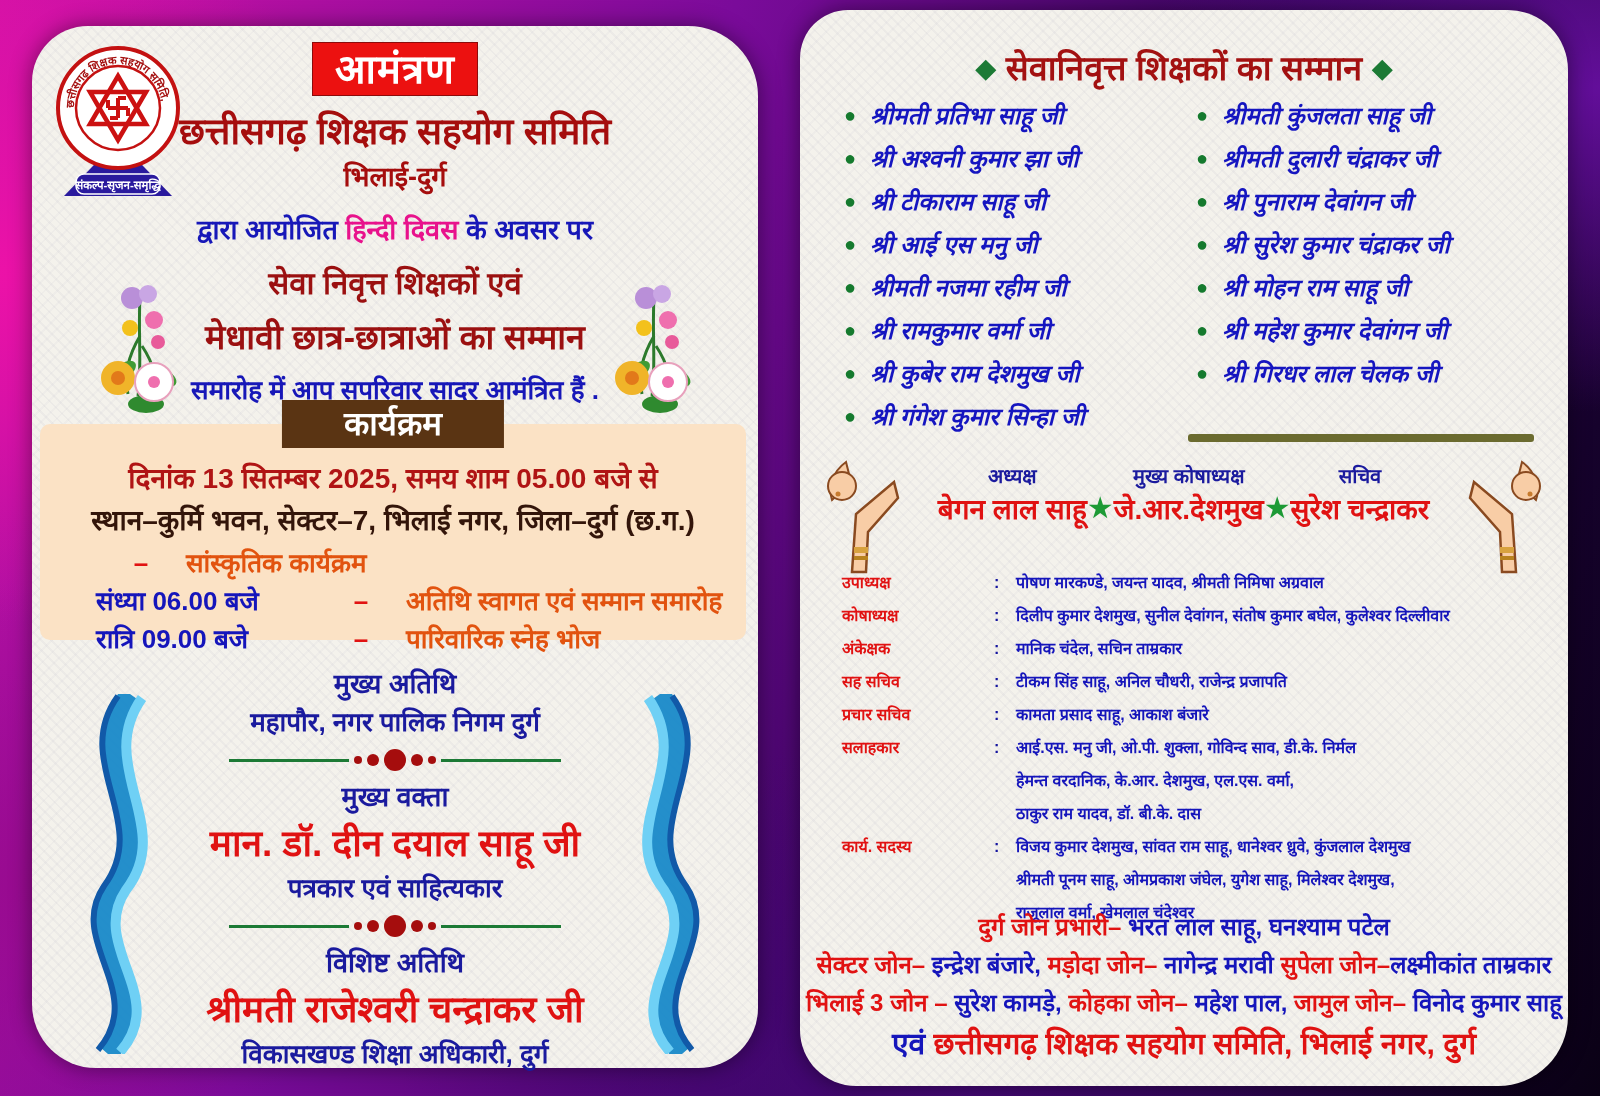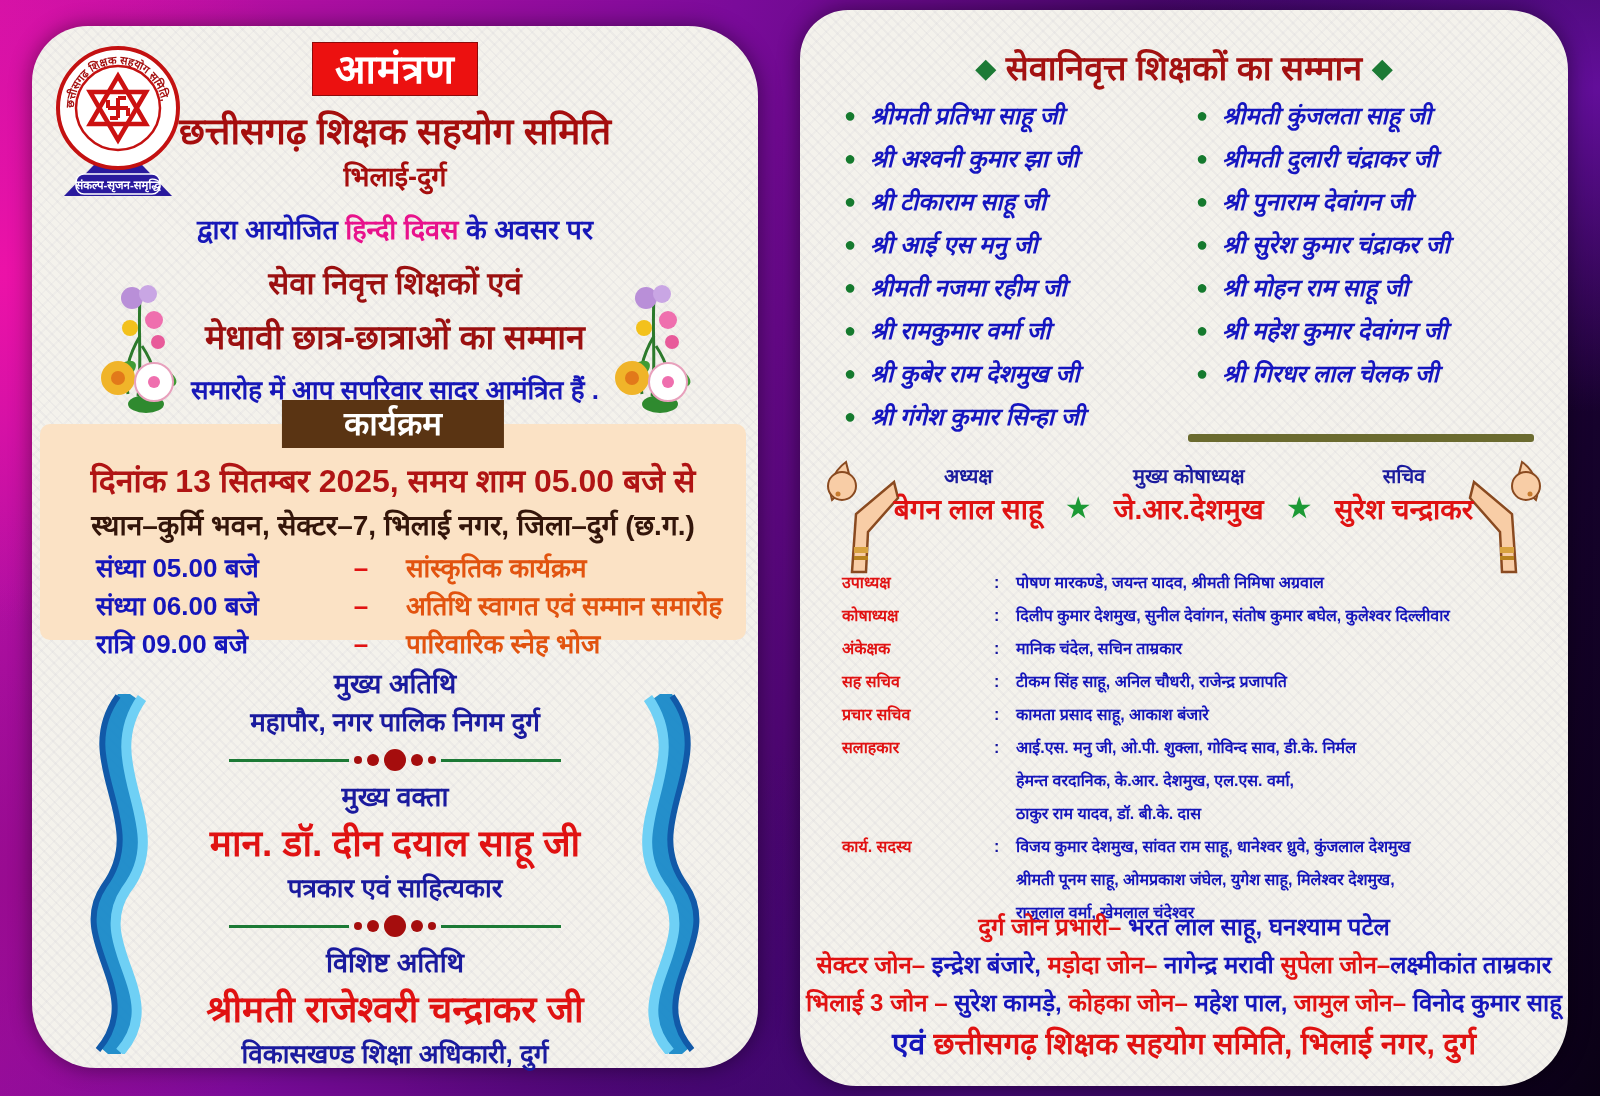--- a/index.html
+++ b/index.html
@@ -38,21 +38,21 @@
   .flower{position:absolute;width:104px;height:148px;}
   #flower-left{left:56px;top:250px;}
   #flower-right{right:52px;top:250px;}
 
   .lp-program{position:absolute;top:398px;left:8px;right:12px;height:216px;background:#fbe2c5;
               border-radius:10px;}
   .prog-title{position:absolute;top:-24px;left:50%;transform:translateX(-50%);
               background:#5a3413;color:#fff;font-size:33px;font-weight:bold;line-height:48px;
               padding:0 62px;}
   .prog-body{padding-top:34px;text-align:center;}
-  .prog-date{font-size:32px;font-weight:bold;color:#b01414;}
+  .prog-date{font-size:28px;font-weight:bold;color:#b01414;}
   .prog-venue{font-size:28px;font-weight:bold;color:#33150a;margin-top:4px;}
   .prog-items{margin-top:6px;}
   .prog-row{display:flex;font-size:26px;font-weight:bold;line-height:38px;padding-left:56px;}
   .prog-time{color:#1515bb;width:220px;text-align:left;}
   .prog-sep{color:#e11212;width:90px;text-align:center;}
   .prog-act{color:#e2530f;text-align:left;}
 
   .lp-guests{position:absolute;top:634px;left:0;right:0;text-align:center;}
   .g-role{font-size:27px;font-weight:bold;color:#1a1a9e;margin-top:4px;}
   .g-name{font-size:37px;font-weight:bold;color:#e01212;margin-top:2px;}
@@ -69,21 +69,21 @@
   
   .rp-title{position:absolute;top:34px;left:0;right:0;text-align:center;font-size:34px;font-weight:bold;color:#a31111;}
   .rp-title .dia{color:#1c7a35;font-size:26px;vertical-align:3px;padding:0 10px;}
   .rp-honorees{position:absolute;top:84px;left:44px;right:22px;display:flex;}
   .rp-col{list-style:none;margin:0;padding:0;}
   .rp-col.c1{width:352px;}
   .rp-col.c2{flex:1;}
   .rp-col li{font-size:24px;font-weight:bold;font-style:italic;color:#1515c0;line-height:43px;white-space:nowrap;}
   .rp-col .blt{color:#157a2e;font-style:normal;font-size:20px;padding-right:14px;vertical-align:2px;}
   .rp-line{position:absolute;top:424px;left:388px;width:346px;height:8px;background:#6b6b2f;border-radius:3px;}
-  .rp-officers{position:absolute;top:452px;left:99px;right:100px;display:flex;justify-content:center;align-items:flex-end;gap:22px;}
+  .rp-officers{position:absolute;top:452px;left:99px;right:100px;display:flex;justify-content:center;align-items:flex-end;}
   .off{text-align:center;}
   .off-role{font-size:20px;font-weight:bold;color:#1a1a9e;}
   .off-name{font-size:28px;font-weight:bold;color:#e01212;white-space:nowrap;}
   .off-star{color:#1c9a35;font-size:30px;padding-bottom:2px;}
   .hands{position:absolute;width:92px;height:120px;top:444px;}
   #hands-left{left:16px;}
   #hands-right{right:16px;transform:scaleX(-1);}
 
   .rp-committee{position:absolute;top:556px;left:42px;right:16px;}
   .cm-row{display:flex;font-size:16px;font-weight:bold;line-height:33px;}
@@ -176,21 +176,20 @@
       <circle cx="66" cy="106" r="6" fill="#ef6fae"></circle>
   </svg>
 
   <div class="lp-program">
     <div class="prog-title">कार्यक्रम</div>
     <div class="prog-body">
       <div class="prog-date">दिनांक 13 सितम्बर 2025, समय शाम 05.00 बजे से</div>
       <div class="prog-venue">स्थान–कुर्मि भवन, सेक्टर–7, भिलाई नगर, जिला–दुर्ग (छ.ग.)</div>
       <div class="prog-items">
         <div class="prog-row">
-          <span class="prog-time">संध्या 05.00 बजे</span>
           <span class="prog-sep">–</span>
           <span class="prog-act">सांस्कृतिक कार्यक्रम</span>
         </div>
         <div class="prog-row">
           <span class="prog-time">संध्या 06.00 बजे</span>
           <span class="prog-sep">–</span>
           <span class="prog-act">अतिथि स्वागत एवं सम्मान समारोह</span>
         </div>
         <div class="prog-row">
           <span class="prog-time">रात्रि 09.00 बजे</span>

